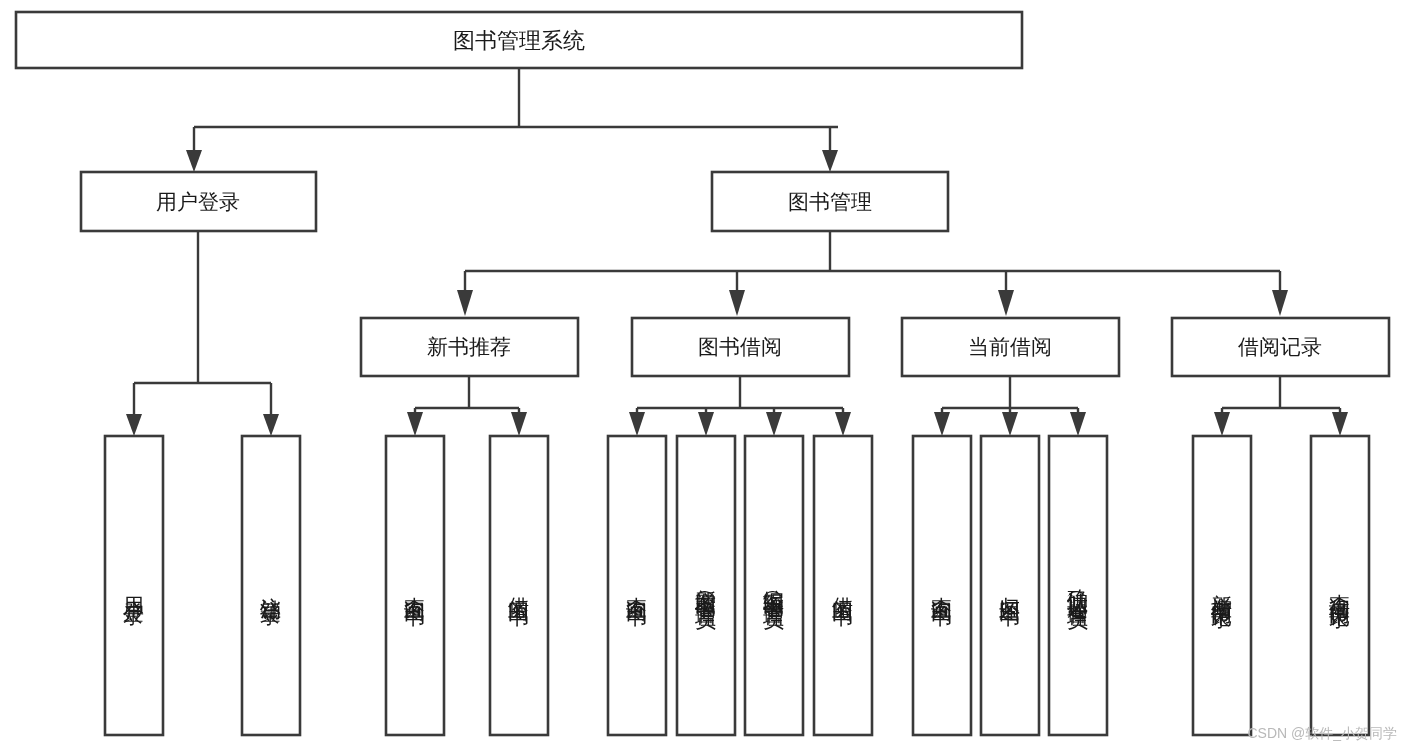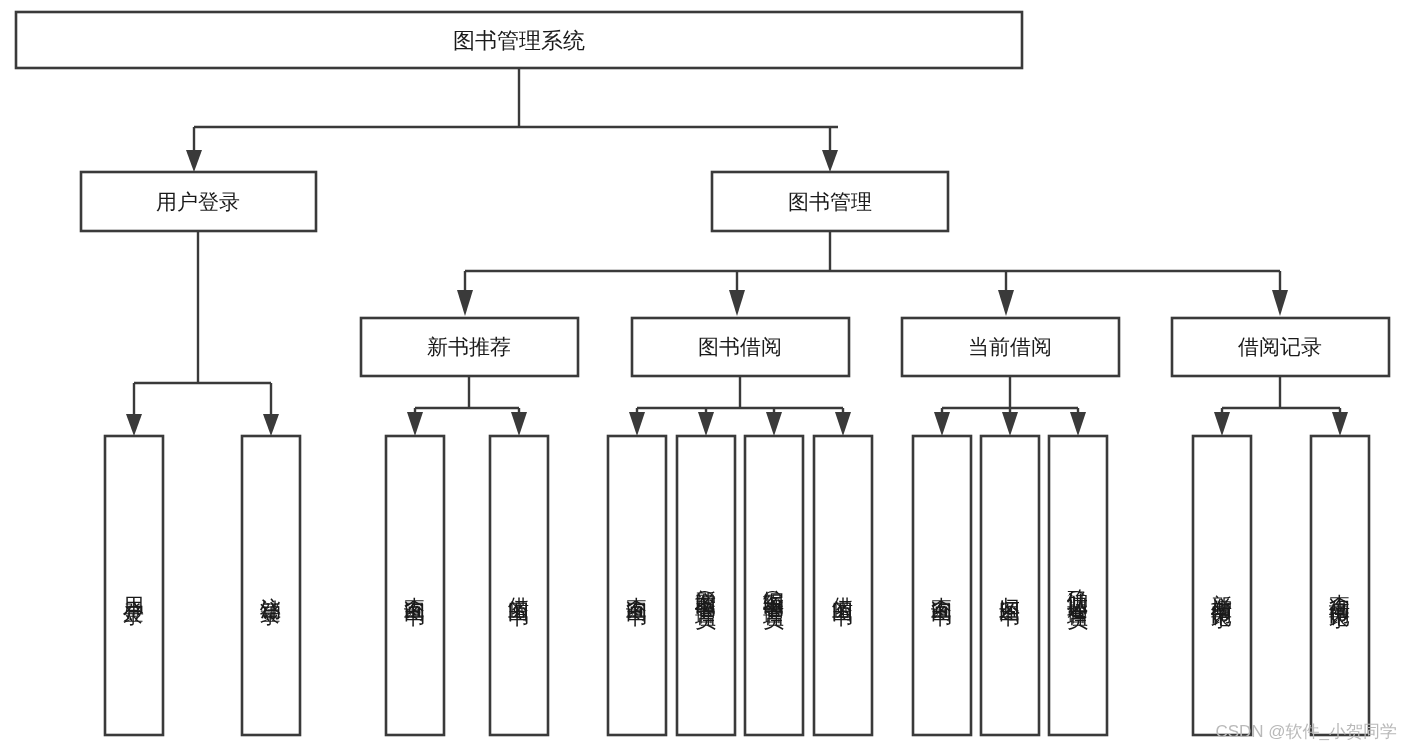--- a/index.html
+++ b/index.html
@@ -70,21 +70,21 @@
     line-height: 1.0;
     color: #1a1a1a;
     letter-spacing: 3px;
     white-space: nowrap;
   }
   .watermark {
     position: absolute;
     right: 8px;
     bottom: 4px;
     font-family: "Liberation Sans", "DejaVu Sans", sans-serif;
-    font-size: 17px;
+    font-size: 14px;
     color: #b9b9b9;
     white-space: nowrap;
   }
 </style>
 </head>
 <body>
 
 <div id="diagram-root">
 
   <svg class="diagram-canvas" viewBox="0 0 1405 747">

